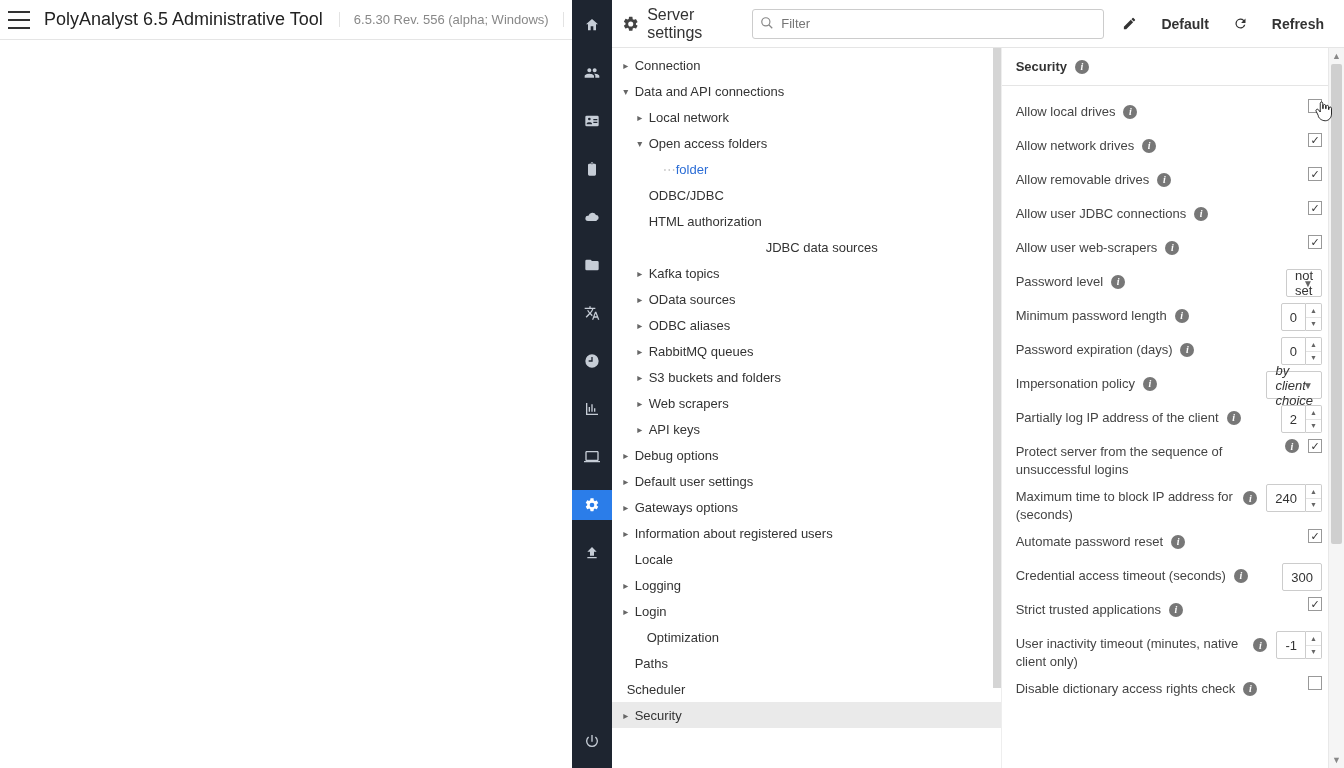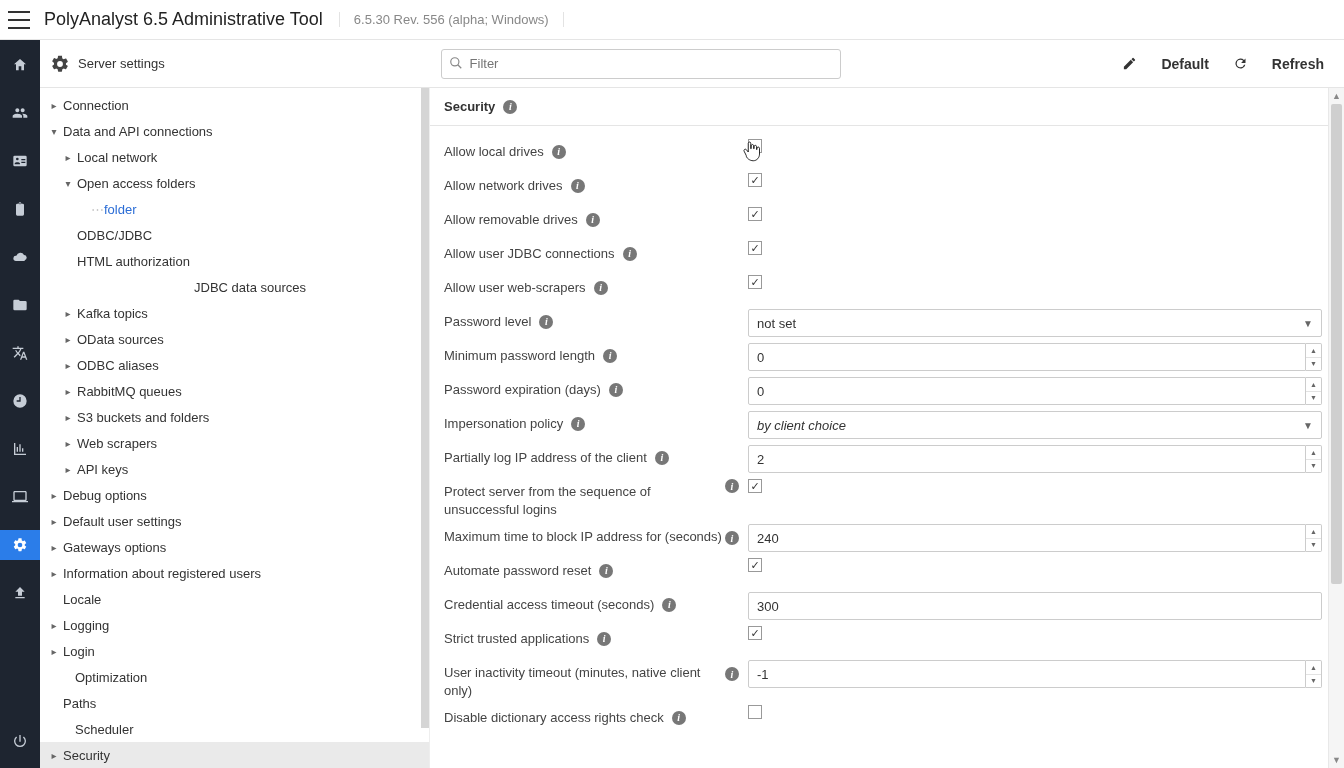--- a/index.html
+++ b/index.html
@@ -1,17 +1,17 @@
 <!DOCTYPE html>
 <html><head>
 <meta charset="utf-8">
 <style>
 * { margin: 0; padding: 0; box-sizing: border-box; }
 body { font-family: -apple-system, BlinkMacSystemFont, "Segoe UI", Arial, sans-serif; font-size: 13px; color: #333; background: #fff; overflow: hidden; }
-.app { display: flex; flex-direction: column; height: 768px; width: 1344px; }
+.app { display: flex; height: 768px; width: 1344px; }
 
 
 .titlebar { display: flex; align-items: center; height: 40px; border-bottom: 1px solid #e5e5e5; padding: 0 8px; gap: 14px; }
 .hamburger { width: 22px; height: 18px; display: flex; flex-direction: column; justify-content: space-between; cursor: pointer; }
 .hamburger span { display: block; height: 2px; background: #333; }
 .title-main { font-size: 18px; color: #222; }
 .title-version { font-size: 13px; color: #888; border-left: 1px solid #e3e3e3; padding-left: 14px; margin-left: 2px; border-right: 1px solid #e3e3e3; padding-right: 14px; }
 
 
 .body { display: flex; flex: 1; overflow: hidden; }
@@ -21,21 +21,21 @@
 .rail .ric { width: 40px; height: 30px; display: flex; align-items: center; justify-content: center; color: #c6cdd6; cursor: pointer; }
 .rail .ric.active { background: #2b7de9; color: #fff; }
 .rail .bottom { margin-top: auto; margin-bottom: 12px; }
 .ric svg { width: 16px; height: 16px; fill: currentColor; }
 
 
 .main { flex: 1; display: flex; flex-direction: column; overflow: hidden; }
 
 
 .headerrow { display: flex; align-items: center; height: 48px; border-bottom: 1px solid #e5e5e5; padding: 0 14px 0 10px; gap: 12px; }
-.headerrow .gearlbl { display: flex; align-items: center; gap: 8px; font-size: 13px; color: #333; }
+.headerrow .gearlbl { display: flex; align-items: center; gap: 8px; font-size: 16px; color: #333; }
 .headerrow .gearlbl svg { width: 20px; height: 20px; fill: #444; }
 .filterbox { margin-left: auto; margin-right: auto; position: relative; width: 400px; }
 .filterbox input { width: 100%; height: 30px; border: 1px solid #ccc; border-radius: 3px; padding: 0 8px 0 28px; font-size: 13px; color: #666; }
 .filterbox .magicon { position: absolute; left: 8px; top: 7px; color: #888; }
 .hdrbtn { display: flex; align-items: center; gap: 24px; font-size: 14px; color: #333; cursor: pointer; padding: 4px 6px; font-weight: 700; }
 .hdrbtn svg { width: 15px; height: 15px; fill: #333; }
 
 
 .content { flex: 1; display: flex; overflow: hidden; }
 
@@ -290,21 +290,21 @@
                 <span>Login</span>
               </div>
               <div class="titem" style="padding-left: 20px;">
                 <span class="caret blank">▸</span>
                 <span>Optimization</span>
               </div>
               <div class="titem" style="padding-left: 8px;">
                 <span class="caret blank">▸</span>
                 <span>Paths</span>
               </div>
-              <div class="titem" style="padding-left: 20px;">
+              <div class="titem" style="padding-left: 0;">
                 <span class="caret blank">▸</span>
                 <span>Scheduler</span>
               </div>
               <div class="titem active" style="padding-left: 8px;">
                 <span class="caret">▸</span>
                 <span>Security</span>
               </div>
             </div>
           <div class="treescroll">
             <div class="thumb" style="top:0; height:640px;"></div>

